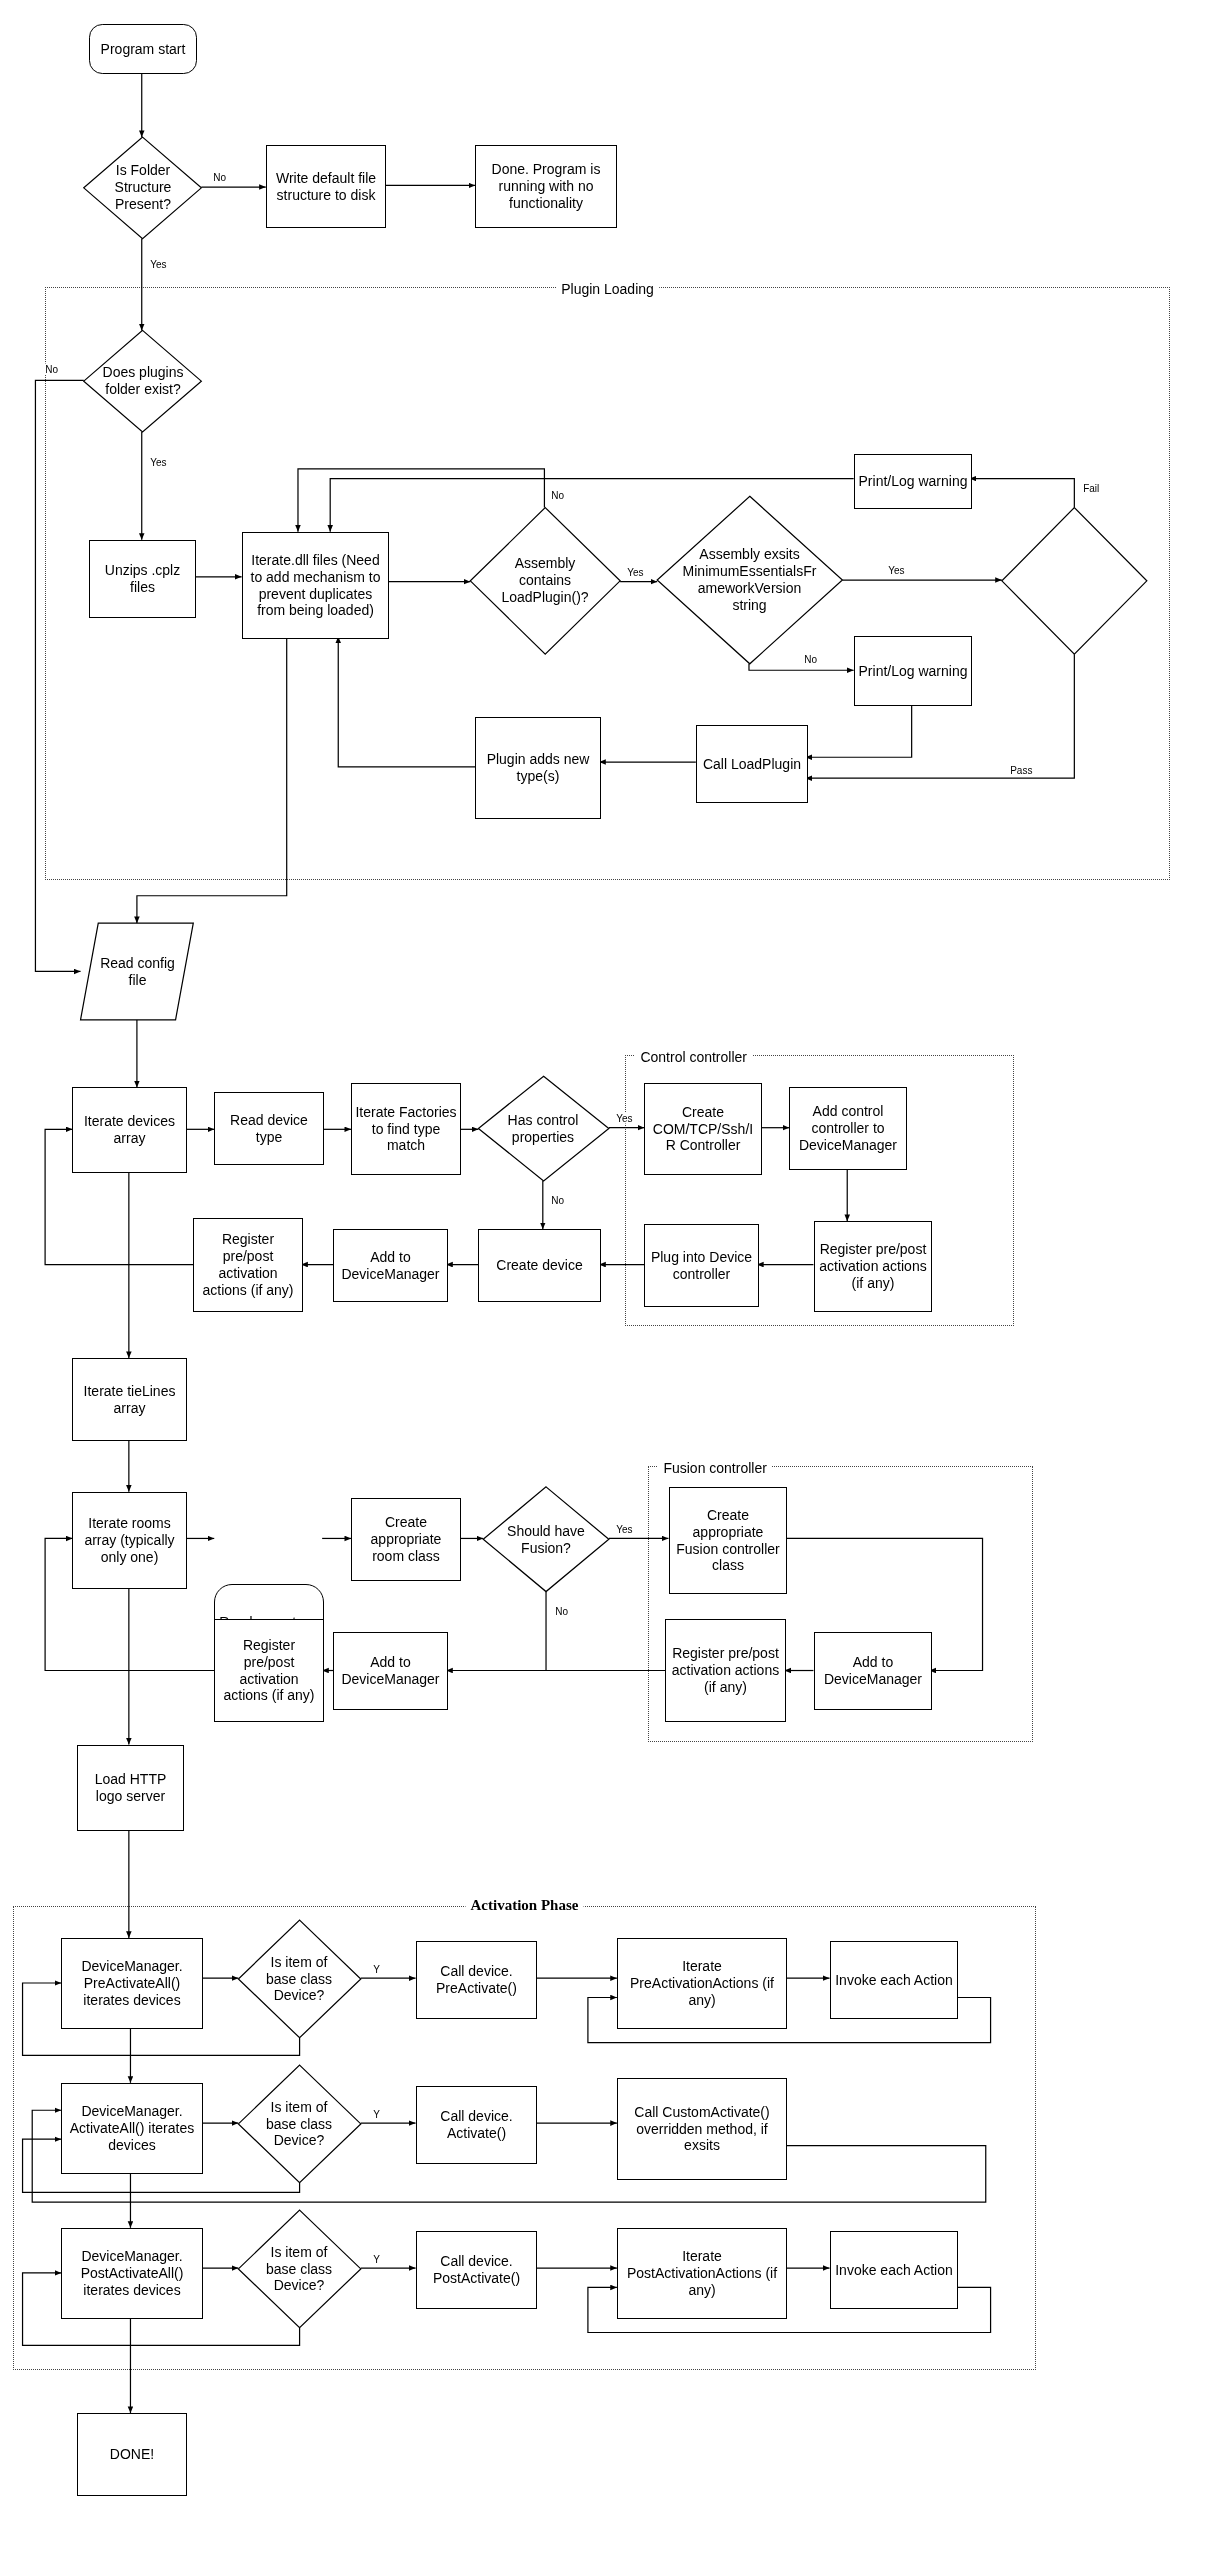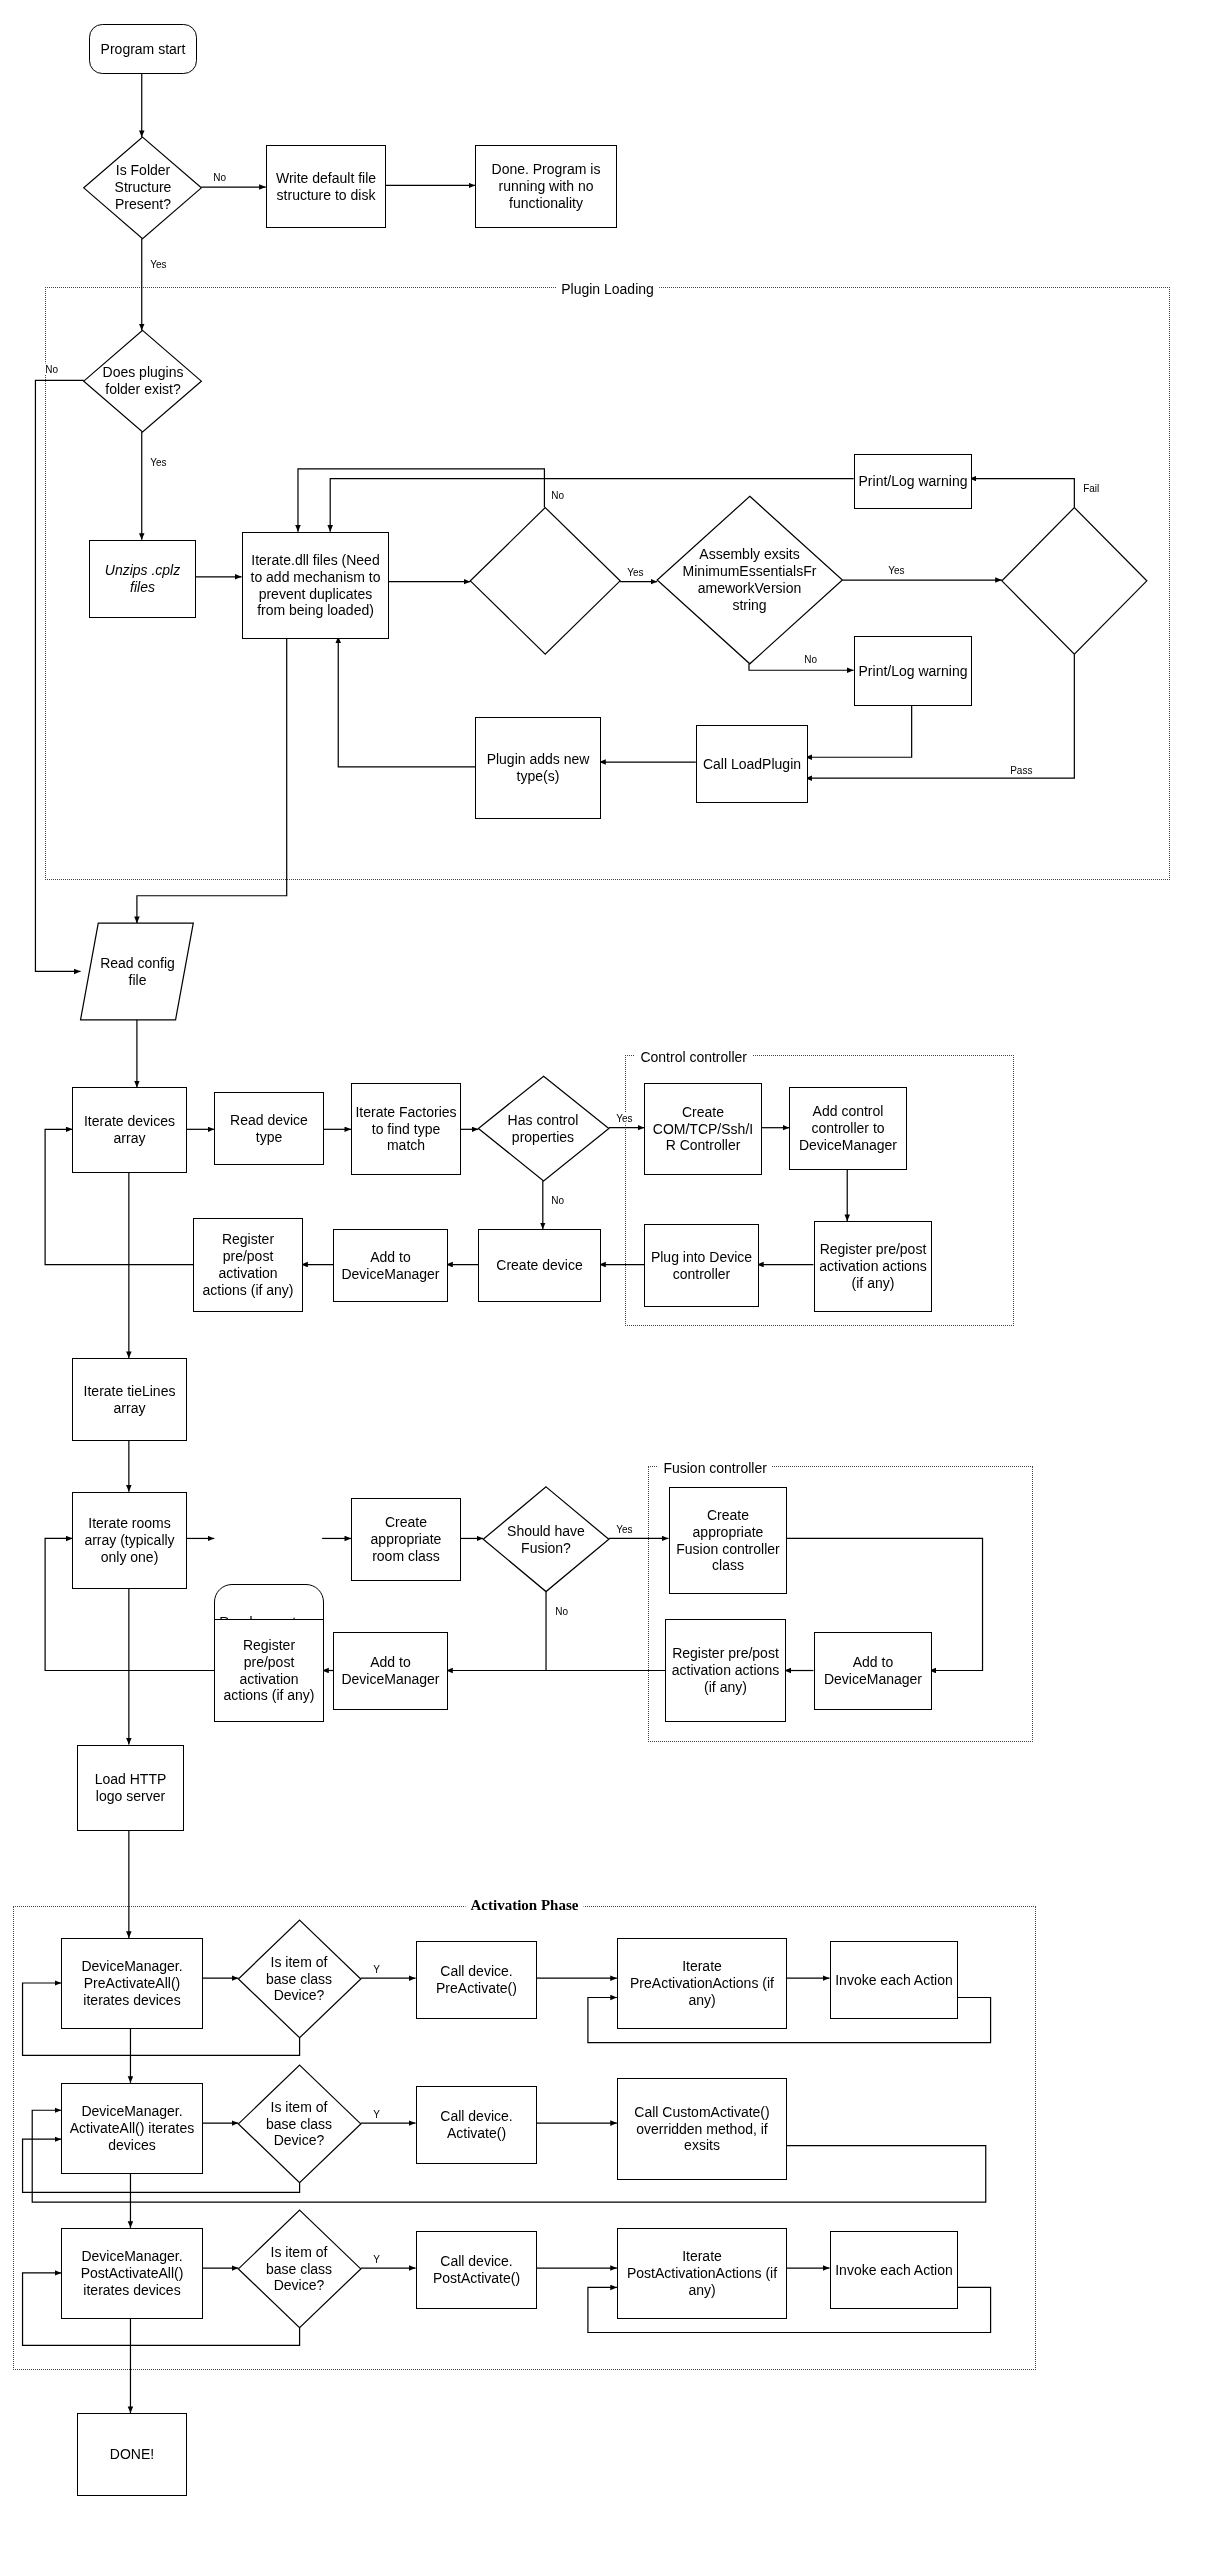--- a/index.html
+++ b/index.html
@@ -162,25 +162,28 @@
     </div>
     <div class="node process" style="left: 266px; top: 145px; width: 118px; height: 81px;">
       <div class="label">Write default file structure to disk</div>
     </div>
     <div class="node process" style="left: 475px; top: 145px; width: 140px; height: 81px;">
       <div class="label">Done.  Program is running with no functionality</div>
     </div>
     <div class="node decision" style="left: 84px; top: 330px; width: 118px; height: 101px;">
       <div class="label">Does plugins folder exist?</div>
     </div>
-    <div class="node process" style="left: 89px; top: 540px; width: 105px; height: 76px; font-style: italic;">
+    <div class="node process" style="left: 89px; top: 540px; width: 105px; height: 76px;">
       <div class="label">Unzips .cplz files</div>
     </div>
     <div class="node process" style="left: 242px; top: 532px; width: 145px; height: 105px;">
       <div class="label">Iterate.dll files (Need to add mechanism to prevent duplicates from being loaded)</div>
+    </div>
+    <div class="node decision" style="left: 470px; top: 507px; width: 150px; height: 147px;">
+      <div class="label">Assembly contains LoadPlugin()?</div>
     </div>
     <div class="node decision" style="left: 657px; top: 496px; width: 185px; height: 168px;">
       <div class="label">Assembly exsits MinimumEssentialsFrameworkVersion string</div>
     </div>
     <div class="node process" style="left: 854px; top: 454px; width: 116px; height: 53px;">
       <div class="label">Print/Log warning</div>
     </div>
     <div class="node process" style="left: 854px; top: 636px; width: 116px; height: 68px;">
       <div class="label">Print/Log warning</div>
     </div>

